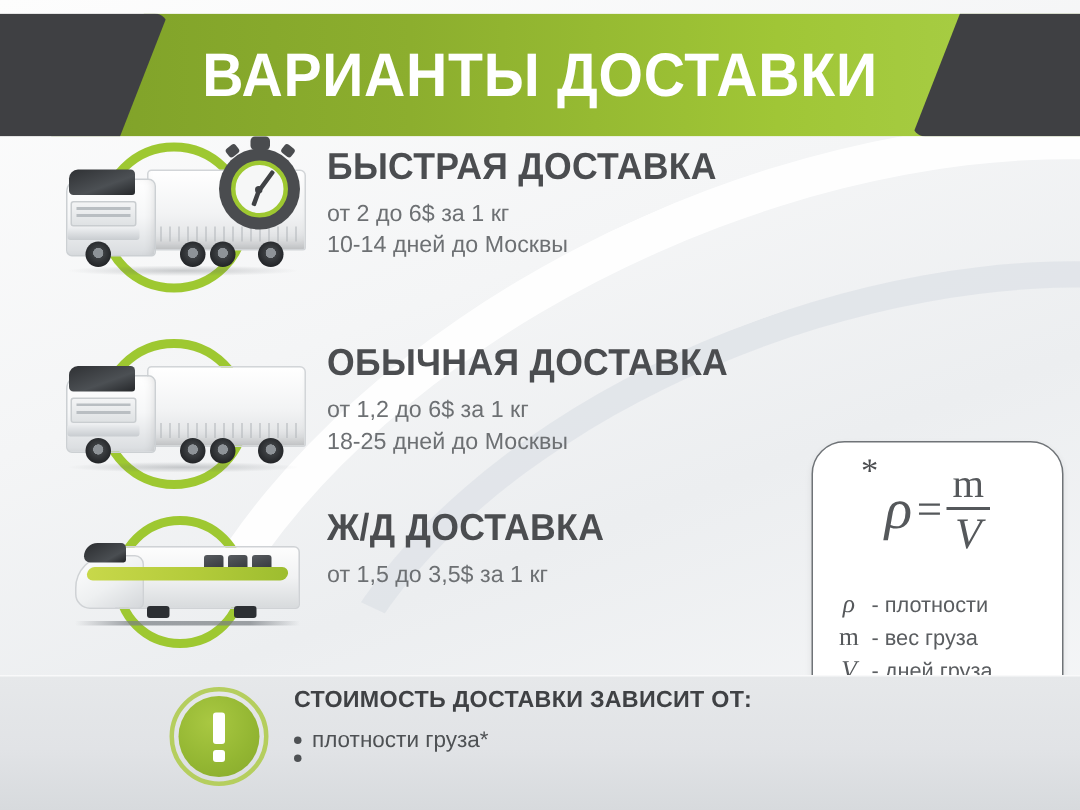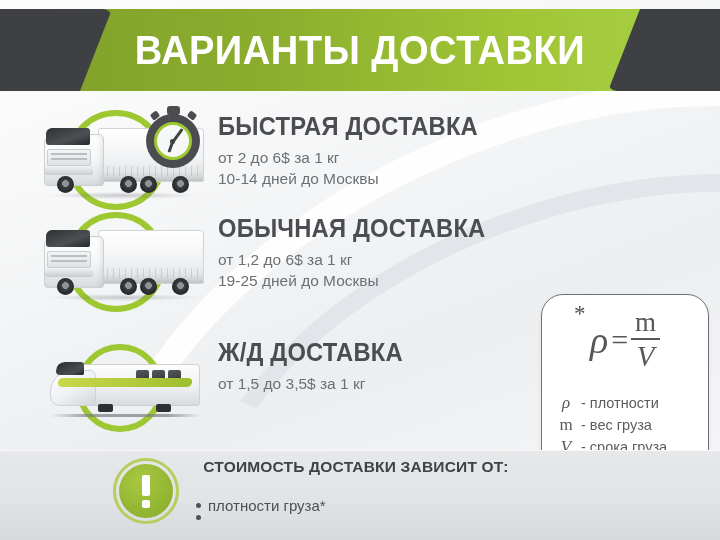--- a/index.html
+++ b/index.html
@@ -429,23 +429,22 @@
     position: absolute;
     left: 196px; top: 458px;
     width: 320px;
   }
   .cost-title {
     font-size: 15.5px;
     font-weight: bold;
     color: #3f4144;
     letter-spacing: 0.2px;
     white-space: nowrap;
-    margin-bottom: 20px;
-    font-family: "Liberation Sans", sans-serif;
-    text-align: center;
+    margin-bottom: 8px;
+    font-family: "Liberation Sans", sans-serif;
   }
   .cost-item {
     font-size: 15px;
     color: #4e5154;
     line-height: 19px;
     white-space: nowrap;
     display: flex;
     align-items: center;
     gap: 7px;
     font-family: "Liberation Sans", sans-serif;
@@ -488,21 +487,21 @@
   <div class="swoosh swoosh-a"></div>
   <div class="swoosh swoosh-b"></div>
 
   <div class="header-wrap">
     <div class="header-band"></div>
     <div class="header-corner left"></div>
     <div class="header-corner right"></div>
     <div class="header-title">ВАРИАНТЫ ДОСТАВКИ</div>
   </div>
 
-  <div class="option" style="top:104px">
+  <div class="option" style="top:89px">
     <div class="option-art">
       <div class="ring" style="left:30px; top:6px; width:100px; height:100px;"></div>
       <div class="truck">
         <div class="shadow"></div>
         <div class="trailer"></div>
         <div class="cab"></div>
         <div class="windshield"></div>
         <div class="grille"></div>
         <div class="bumper"></div>
         <div class="wheel w1"></div>
@@ -521,40 +520,40 @@
         <div class="pin"></div>
       </div>
     </div>
     <div class="option-text">
       <div class="option-title">БЫСТРАЯ ДОСТАВКА</div>
       <div class="option-line">от 2 до 6$ за 1 кг</div>
       <div class="option-line">10-14 дней до Москвы</div>
     </div>
   </div>
 
-  <div class="option" style="top:206px">
+  <div class="option" style="top:220px">
     <div class="option-art">
       <div class="ring" style="left:30px; top:6px; width:100px; height:100px;"></div>
       <div class="truck">
         <div class="shadow"></div>
         <div class="trailer"></div>
         <div class="cab"></div>
         <div class="windshield"></div>
         <div class="grille"></div>
         <div class="bumper"></div>
         <div class="wheel w1"></div>
         <div class="wheel w2"></div>
         <div class="wheel w3"></div>
         <div class="wheel w4"></div>
       </div>
     </div>
     <div class="option-text">
       <div class="option-title">ОБЫЧНАЯ ДОСТАВКА</div>
       <div class="option-line">от 1,2 до 6$ за 1 кг</div>
-      <div class="option-line">19-25 дней до Москвы</div>
+      <div class="option-line">18-25 дней до Москвы</div>
     </div>
   </div>
 
   <div class="option" style="top:332px">
     <div class="option-art">
       <div class="ring" style="left:40px; top:12px; width:88px; height:88px;"></div>
       <div class="train" style="left:14px; top:24px;">
         <div class="rail"></div>
         <div class="body"></div>
         <div class="win" style="left:86px;"></div>
@@ -589,21 +588,21 @@
       <div class="legend-row">
         <span class="legend-sym ital">ρ</span>
         <span class="legend-txt">- плотности</span>
       </div>
       <div class="legend-row">
         <span class="legend-sym">m</span>
         <span class="legend-txt">- вес груза</span>
       </div>
       <div class="legend-row">
         <span class="legend-sym ital">V</span>
-        <span class="legend-txt">- срока груза</span>
+        <span class="legend-txt">- дней груза</span>
       </div>
     </div>
 
     <div class="where-block">
       <div class="where-line">
         <span>Где</span><span class="v">V</span>
       </div>
       <div class="where-eq">=</div>
       <div class="where-desc">длина x ширина x высота</div>
     </div>

